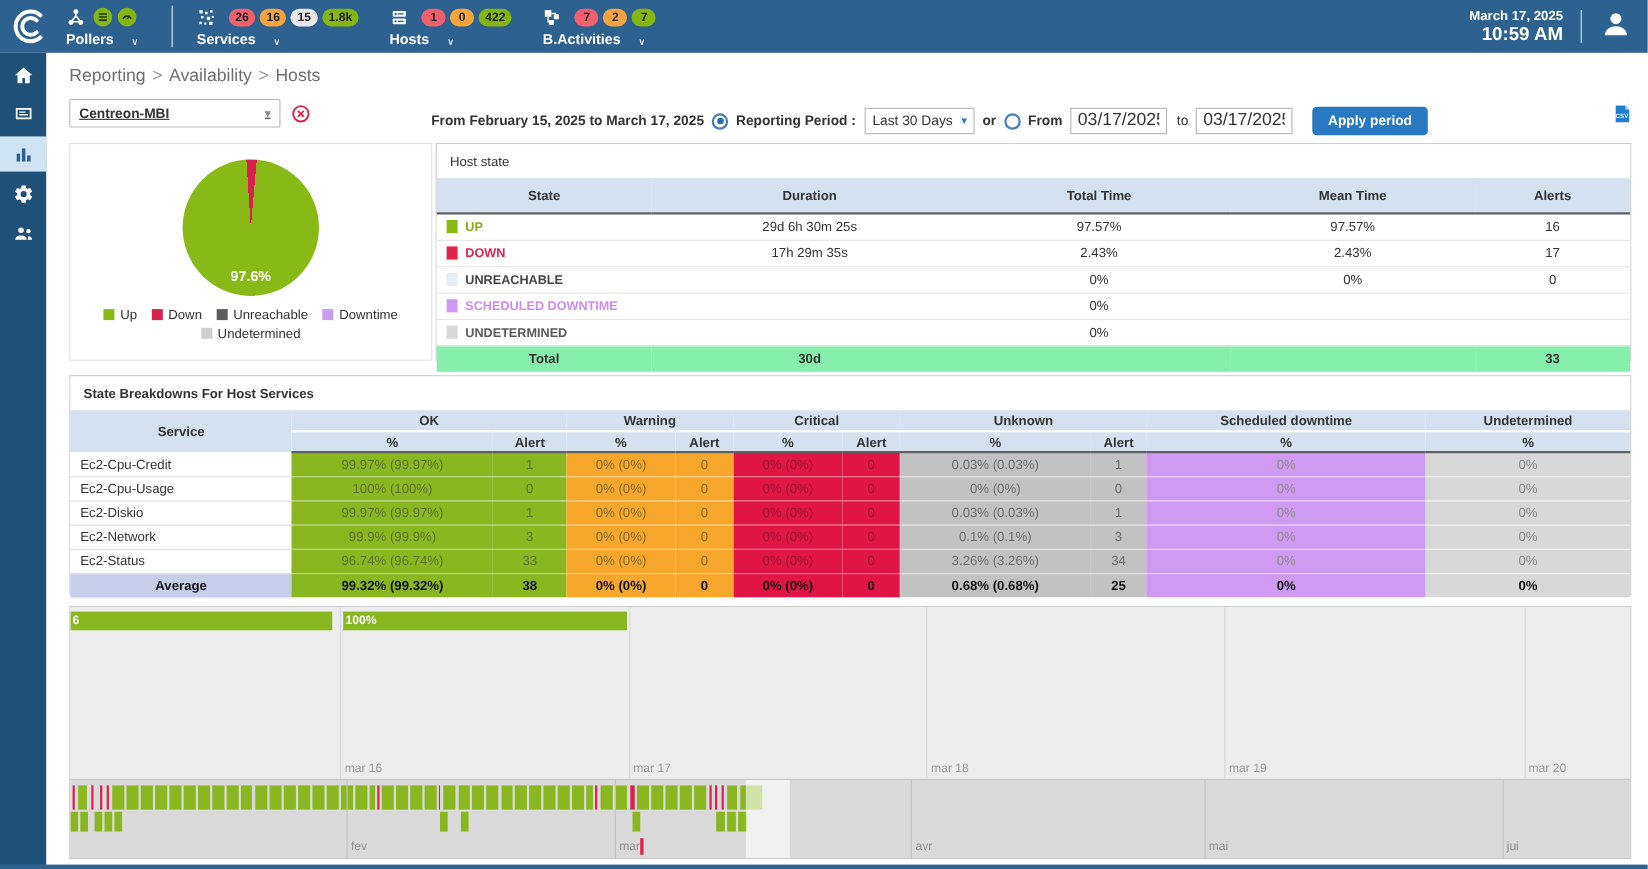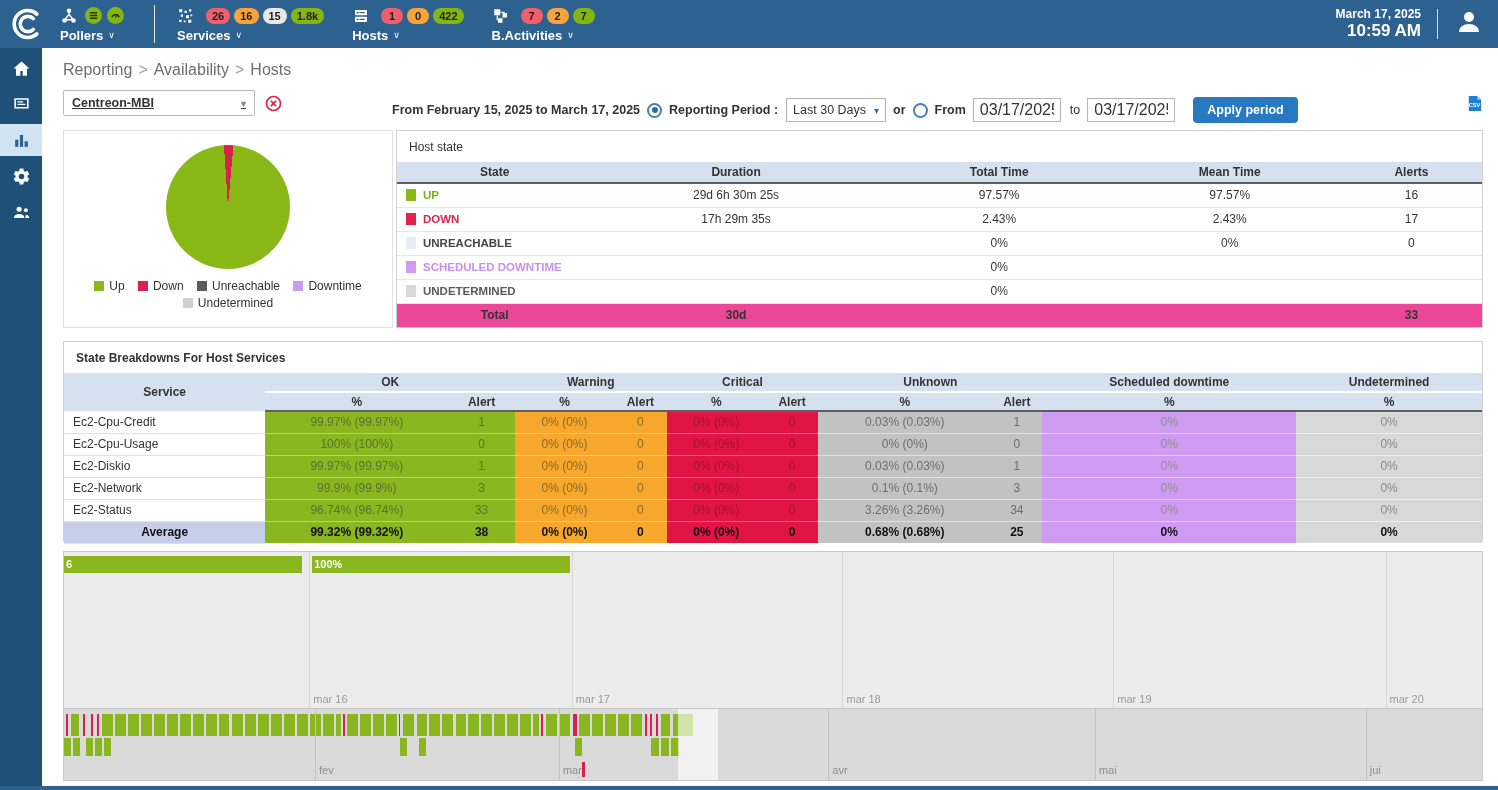--- a/index.html
+++ b/index.html
@@ -9,21 +9,21 @@
   .topbar { height:48px; background:#2d618f; display:flex; align-items:center; padding:0 14px 0 8px; position:relative; z-index:10; }
   .logo { width:38px; height:38px; margin-right:14px; display:flex; align-items:center; justify-content:center; cursor:pointer; }
   .topnav { display:flex; align-items:center; height:100%; }
   .nav-group { display:flex; flex-direction:column; justify-content:center; margin-right:28px; cursor:pointer; }
   .nav-top { display:flex; align-items:center; height:20px; margin-bottom:2px; }
   .nav-icon { width:20px; height:18px; display:inline-flex; }
   .badges { display:flex; gap:4px; margin-left:9px; }
   .badge { height:16px; min-width:22px; padding:0 6px; border-radius:9px; font-size:11px; font-weight:bold; color:#222; display:flex; align-items:center; justify-content:center; }
   .badge.red{ background:#f0606c; } .badge.orange{ background:#f7a43c; } .badge.gray{ background:#e8e8e8; } .badge.green{ background:#85b511; }
   .chip { width:17px; height:17px; border-radius:50%; background:#85b511; display:inline-flex; align-items:center; justify-content:center; margin-left:5px; cursor:pointer; }
-  .nav-label { color:#fff; font-size:13px; font-weight:bold; display:flex; align-items:center; gap:5px; }
+  .nav-label { color:#fff; font-size:13px; font-weight:bold; display:flex; align-items:flex-end; gap:16px; }
   .nav-label .chev { font-size:9px; font-weight:normal; }
   .tdivider { width:1px; height:38px; background:rgba(255,255,255,.85); margin:0 22px 0 2px; }
   .top-right { margin-left:auto; display:flex; align-items:center; }
   .datetime { text-align:right; color:#fff; margin-right:16px; }
   .datetime .d { font-size:12px; font-weight:bold; }
   .datetime .t { font-size:17px; font-weight:bold; }
   .vline { width:1px; height:30px; background:rgba(255,255,255,.8); margin-right:16px; }
 
   
   .sidebar { position:absolute; top:48px; left:0; bottom:0; width:42px; background:#1f5078; z-index:5; }
@@ -54,25 +54,25 @@
   .pie-panel { width:330px; border:1px solid #e2e2e2; position:relative; }
   .pie { width:124px; height:124px; border-radius:50%; margin:14px auto 0; position:relative; }
   .pie-label { position:absolute; top:112px; left:0; right:0; text-align:center; color:#fff; font-size:13px; font-weight:bold; }
   .legend { margin-top:9px; text-align:center; font-size:12px; color:#333; line-height:16px; }
   .legend .li { display:inline-flex; align-items:center; margin:0 5px; }
   .legend .sw { width:10px; height:10px; margin-right:5px; display:inline-block; }
 
   .hs-panel { flex:1; border:1px solid #d0d0d0; }
   .panel-title { font-size:12px; color:#333; padding:9px 12px 8px; }
   table { border-collapse:collapse; width:100%; table-layout:fixed; }
-  .hs-table th { background:#d5e1ee; font-size:12px; color:#333; height:21px; font-weight:bold; border-bottom:2px solid #5f5f5f; }
+  .hs-table th { background:#d5e1ee; font-size:12px; color:#333; height:32px; font-weight:bold; border-bottom:2px solid #5f5f5f; }
   .hs-table td { height:24px; font-size:12px; color:#333; text-align:center; border-bottom:1px solid #e6e6e6; background:#fff; }
   .hs-table td.state { text-align:left; padding-left:9px; font-weight:bold; font-size:11.5px; }
   .hs-table td.state .sq { display:inline-block; width:10px; height:12px; margin-right:7px; vertical-align:-2px; }
-  .hs-table tr.total td { background:#ec4899; font-weight:bold; border-bottom:none; }
+  .hs-table tr.total td { background:#86efac; font-weight:bold; border-bottom:none; }
 
   .bd-panel { margin-top:13px; border:1px solid #d0d0d0; height:200px; }
   .bd-title { font-size:12px; font-weight:bold; color:#333; padding:9px 12px 8px; }
   .bd-table th { background:#d5e1ee; font-size:12px; color:#333; font-weight:bold; height:19px; }
   .bd-table tr.h2 th { border-top:2px solid #fff; border-bottom:2px solid #5f5f5f; }
   .bd-table td { height:22px; font-size:12px; text-align:center; }
   .bd-table td.svc { background:#fff; text-align:left; padding-left:9px; color:#333; border-bottom:1px solid #e0e0e0; }
   .c-ok   { background:#8ab620; color:#5f7030; border-bottom:1px solid rgba(255,255,255,.4); }
   .c-warn { background:#f7a82c; color:#8a6a2a; border-bottom:1px solid rgba(255,255,255,.4); }
   .c-crit { background:#e01545; color:#9c1336; border-bottom:1px solid rgba(255,255,255,.35); }
@@ -305,20 +305,21 @@
           <path d="M3 1h9l4 4v12H3z" fill="#1d7fd1"></path>
           <path d="M12 1l4 4h-4z" fill="#9fcaec"></path>
           <text x="9" y="13" font-size="6" font-family="Liberation Sans" font-weight="bold" fill="#fff" text-anchor="middle">CSV</text>
         </svg>
     </span>
   </div>
 
   <div class="row1">
     <div class="pie-panel">
       <div class="pie" style="background: conic-gradient(from 5deg, rgb(136, 185, 23) 0%, rgb(136, 185, 23) 97.57%, rgb(217, 33, 78) 97.57%, rgb(217, 33, 78) 100%);"></div>
+      <div class="pie-label">97.6%</div>
       <div class="legend">
         <span class="li">
             <span class="sw" style="background: rgb(136, 185, 23);"></span>
             <span>Up</span>
           </span>
         <span class="li">
             <span class="sw" style="background: rgb(217, 33, 78);"></span>
             <span>Down</span>
           </span>
         <span class="li">

